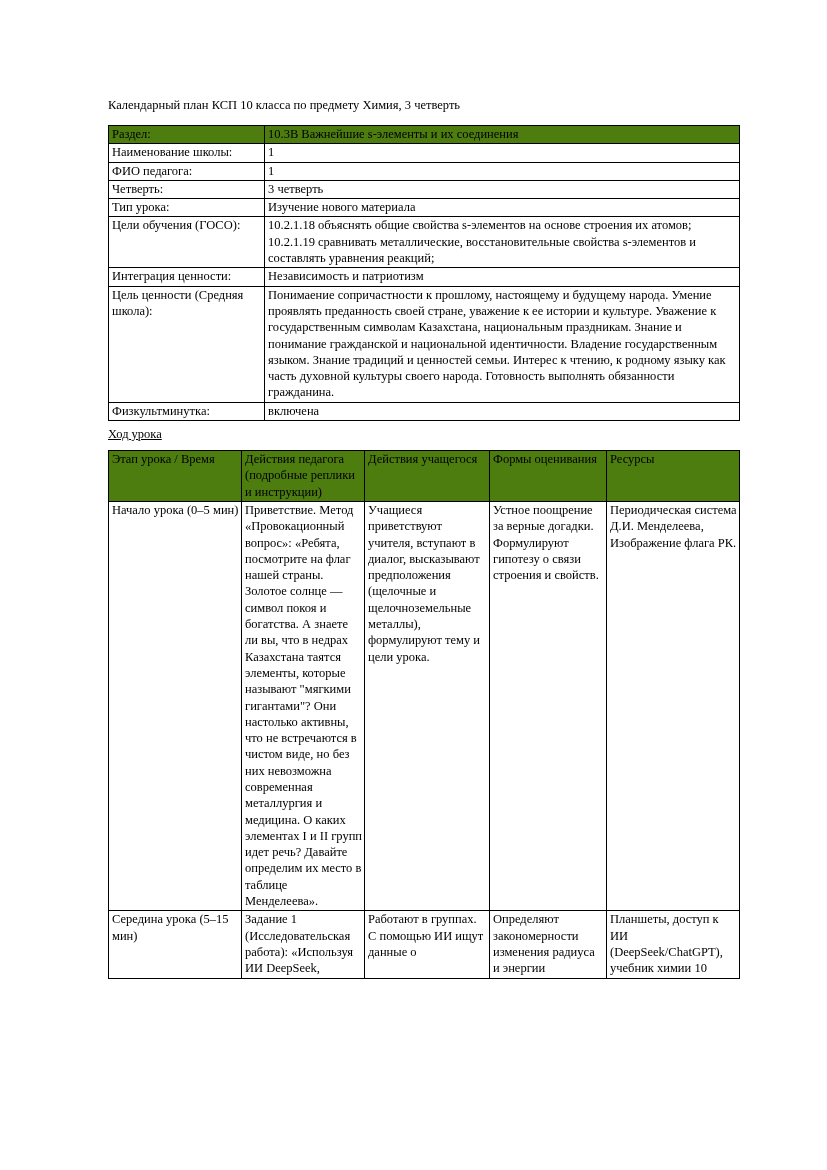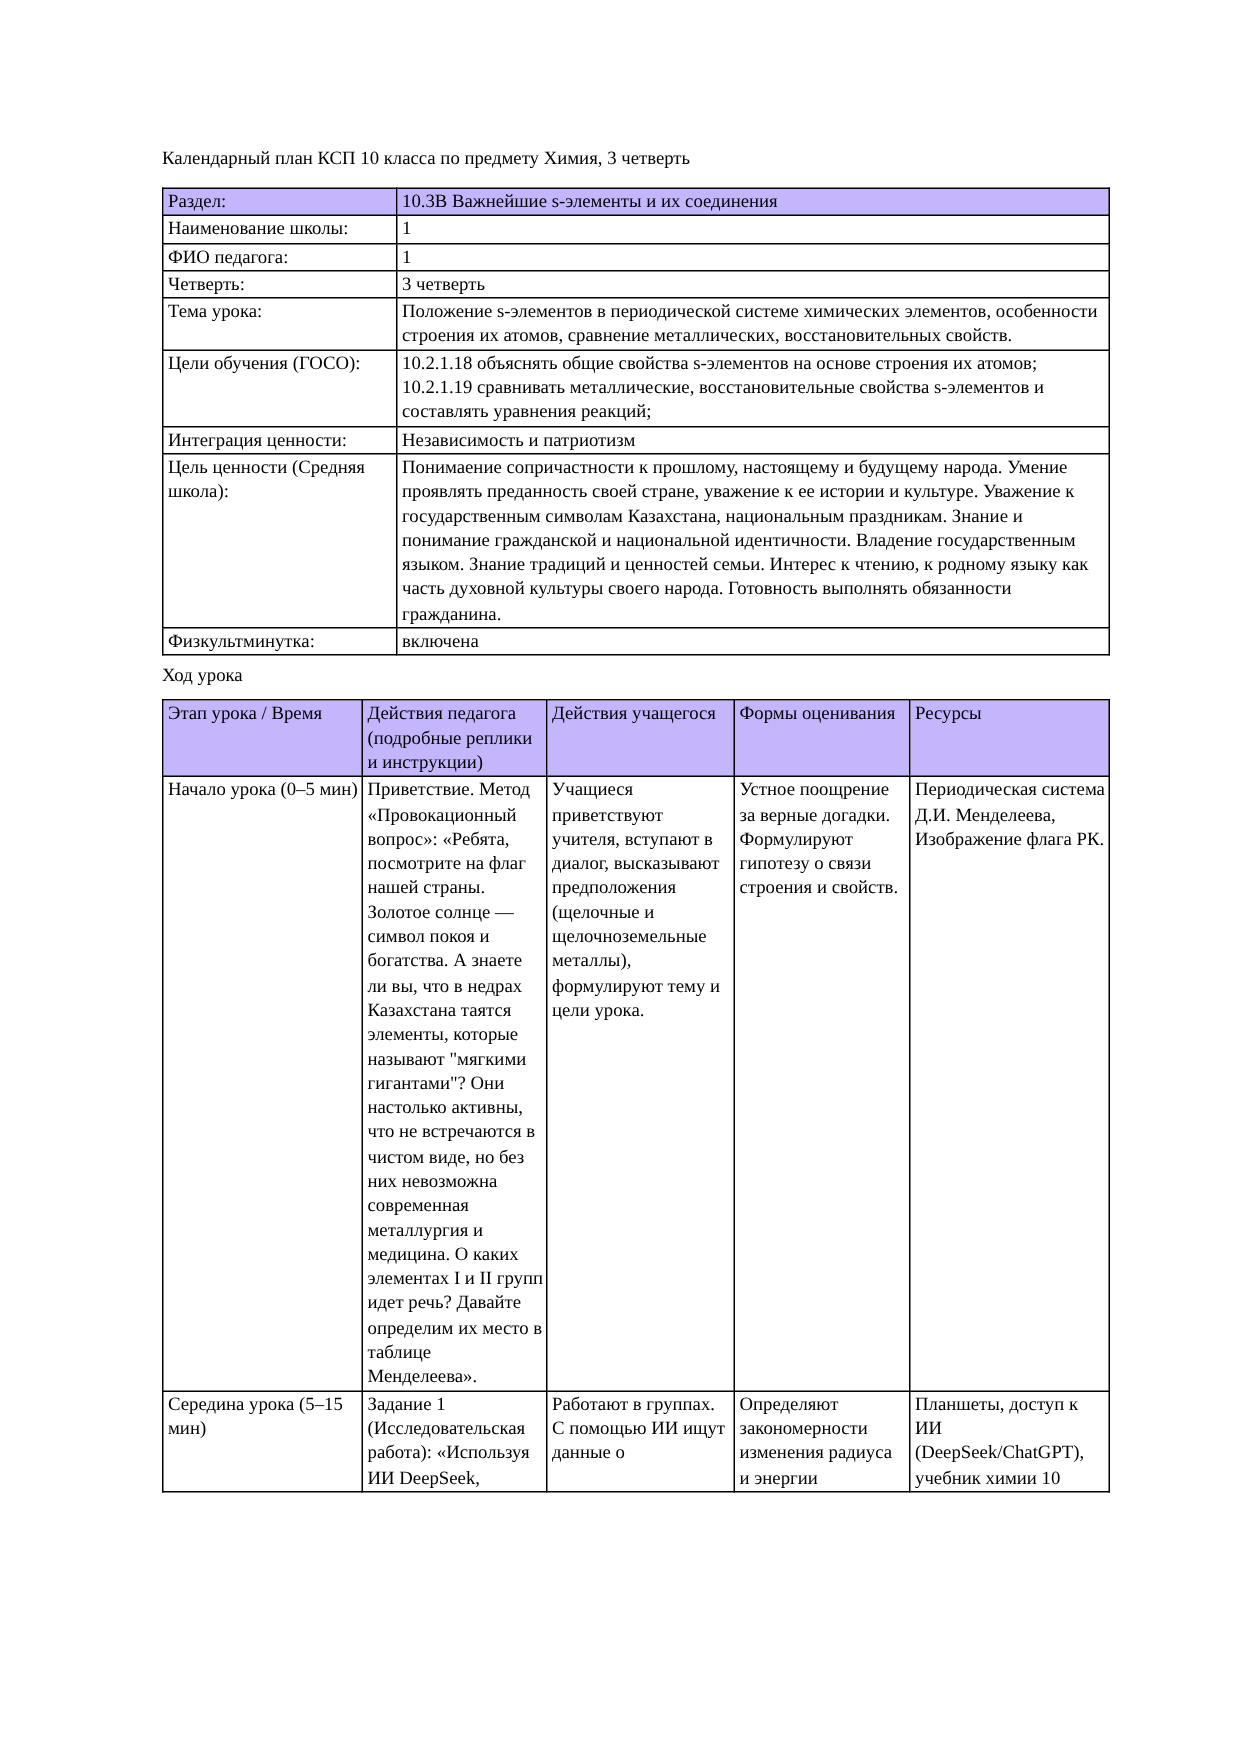--- a/index.html
+++ b/index.html
@@ -26,26 +26,27 @@
     border:1px solid #000;
     padding:0 2px 1px 3px;
     vertical-align:top;
     text-align:left;
     font-weight:normal;
     line-height:16.3px;
     overflow:hidden;
     word-wrap:break-word;
   }
   tr.hl td, thead th{
-    background:#c4b5fd;
+    background:#4d7c0f;
     font-family:Liberation Serif, serif;
   }
   .section-heading{
     margin:5px 0 8px 0;
     line-height:16px;
+    text-decoration:underline;
   }
 </style>
 </head>
 <body>
 
 <div class="page">
 
   <p class="doc-title">Календарный план КСП 10 класса по предмету Химия, 3 четверть</p>
 
   <table class="info">
@@ -64,22 +65,22 @@
         </tr>
         <tr>
           <td>ФИО педагога:</td>
           <td>1</td>
         </tr>
         <tr>
           <td>Четверть:</td>
           <td>3 четверть</td>
         </tr>
         <tr>
-          <td>Тема урока:</td>
-          <td>Положение s-элементов в периодической системе химических элементов, особенности строения их атомов, сравнение металлических, восстановительных свойств.</td>
+          <td>Тип урока:</td>
+          <td>Изучение нового материала</td>
         </tr>
         <tr>
           <td>Цели обучения (ГОСО):</td>
           <td>10.2.1.18 объяснять общие свойства s-элементов на основе строения их атомов; 10.2.1.19 сравнивать металлические, восстановительные свойства s-элементов и составлять уравнения реакций;</td>
         </tr>
         <tr>
           <td>Интеграция ценности:</td>
           <td>Независимость и патриотизм</td>
         </tr>
         <tr>

